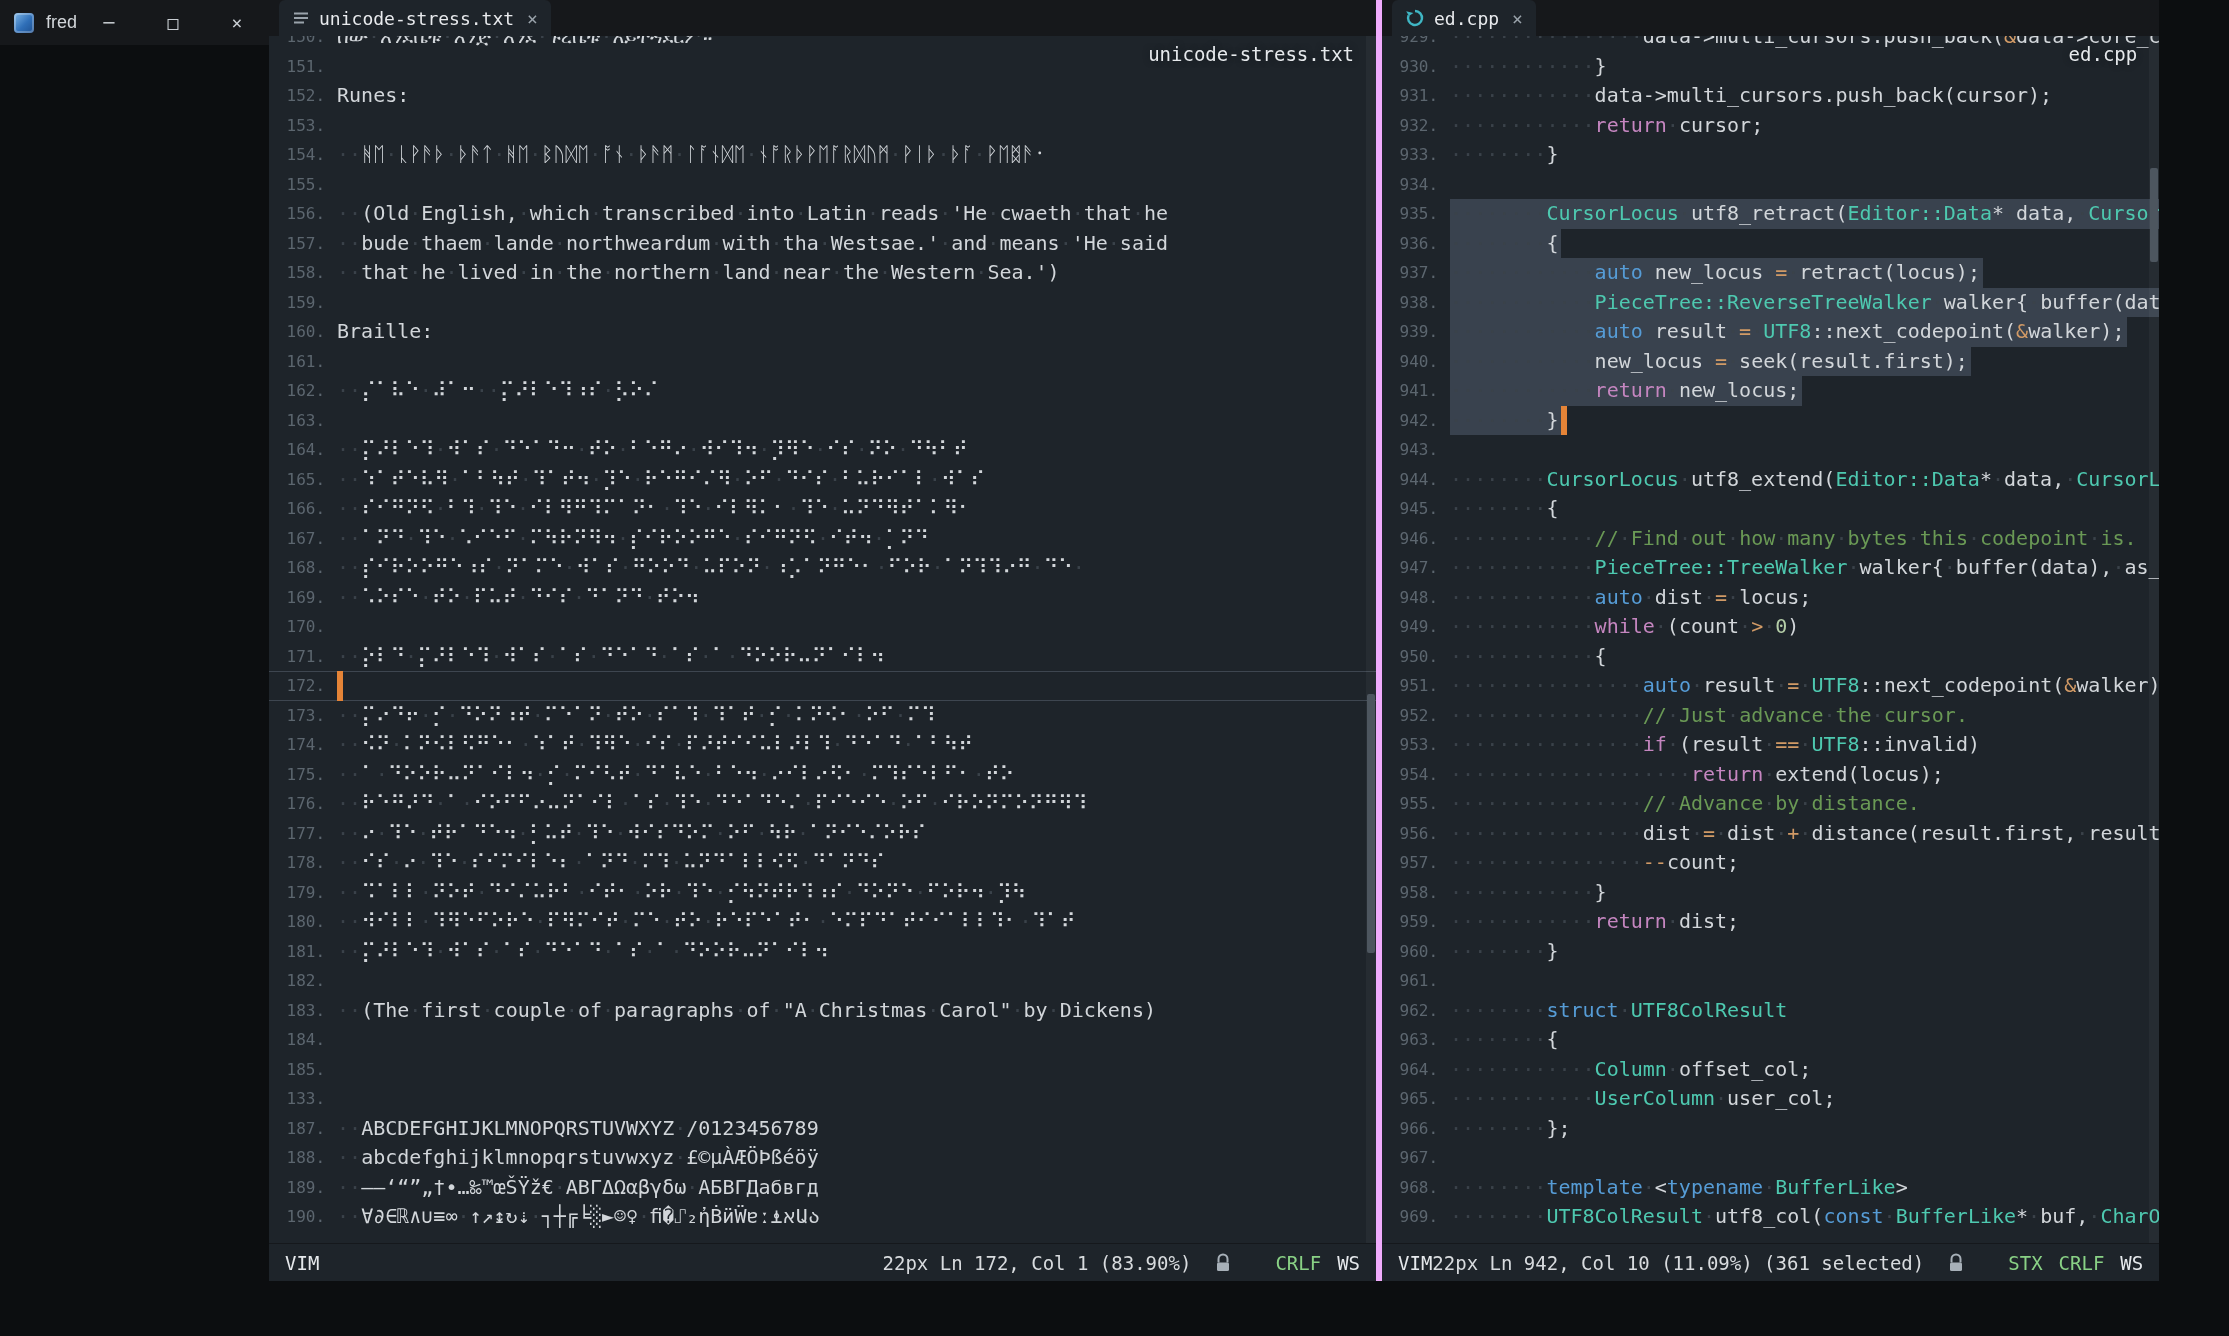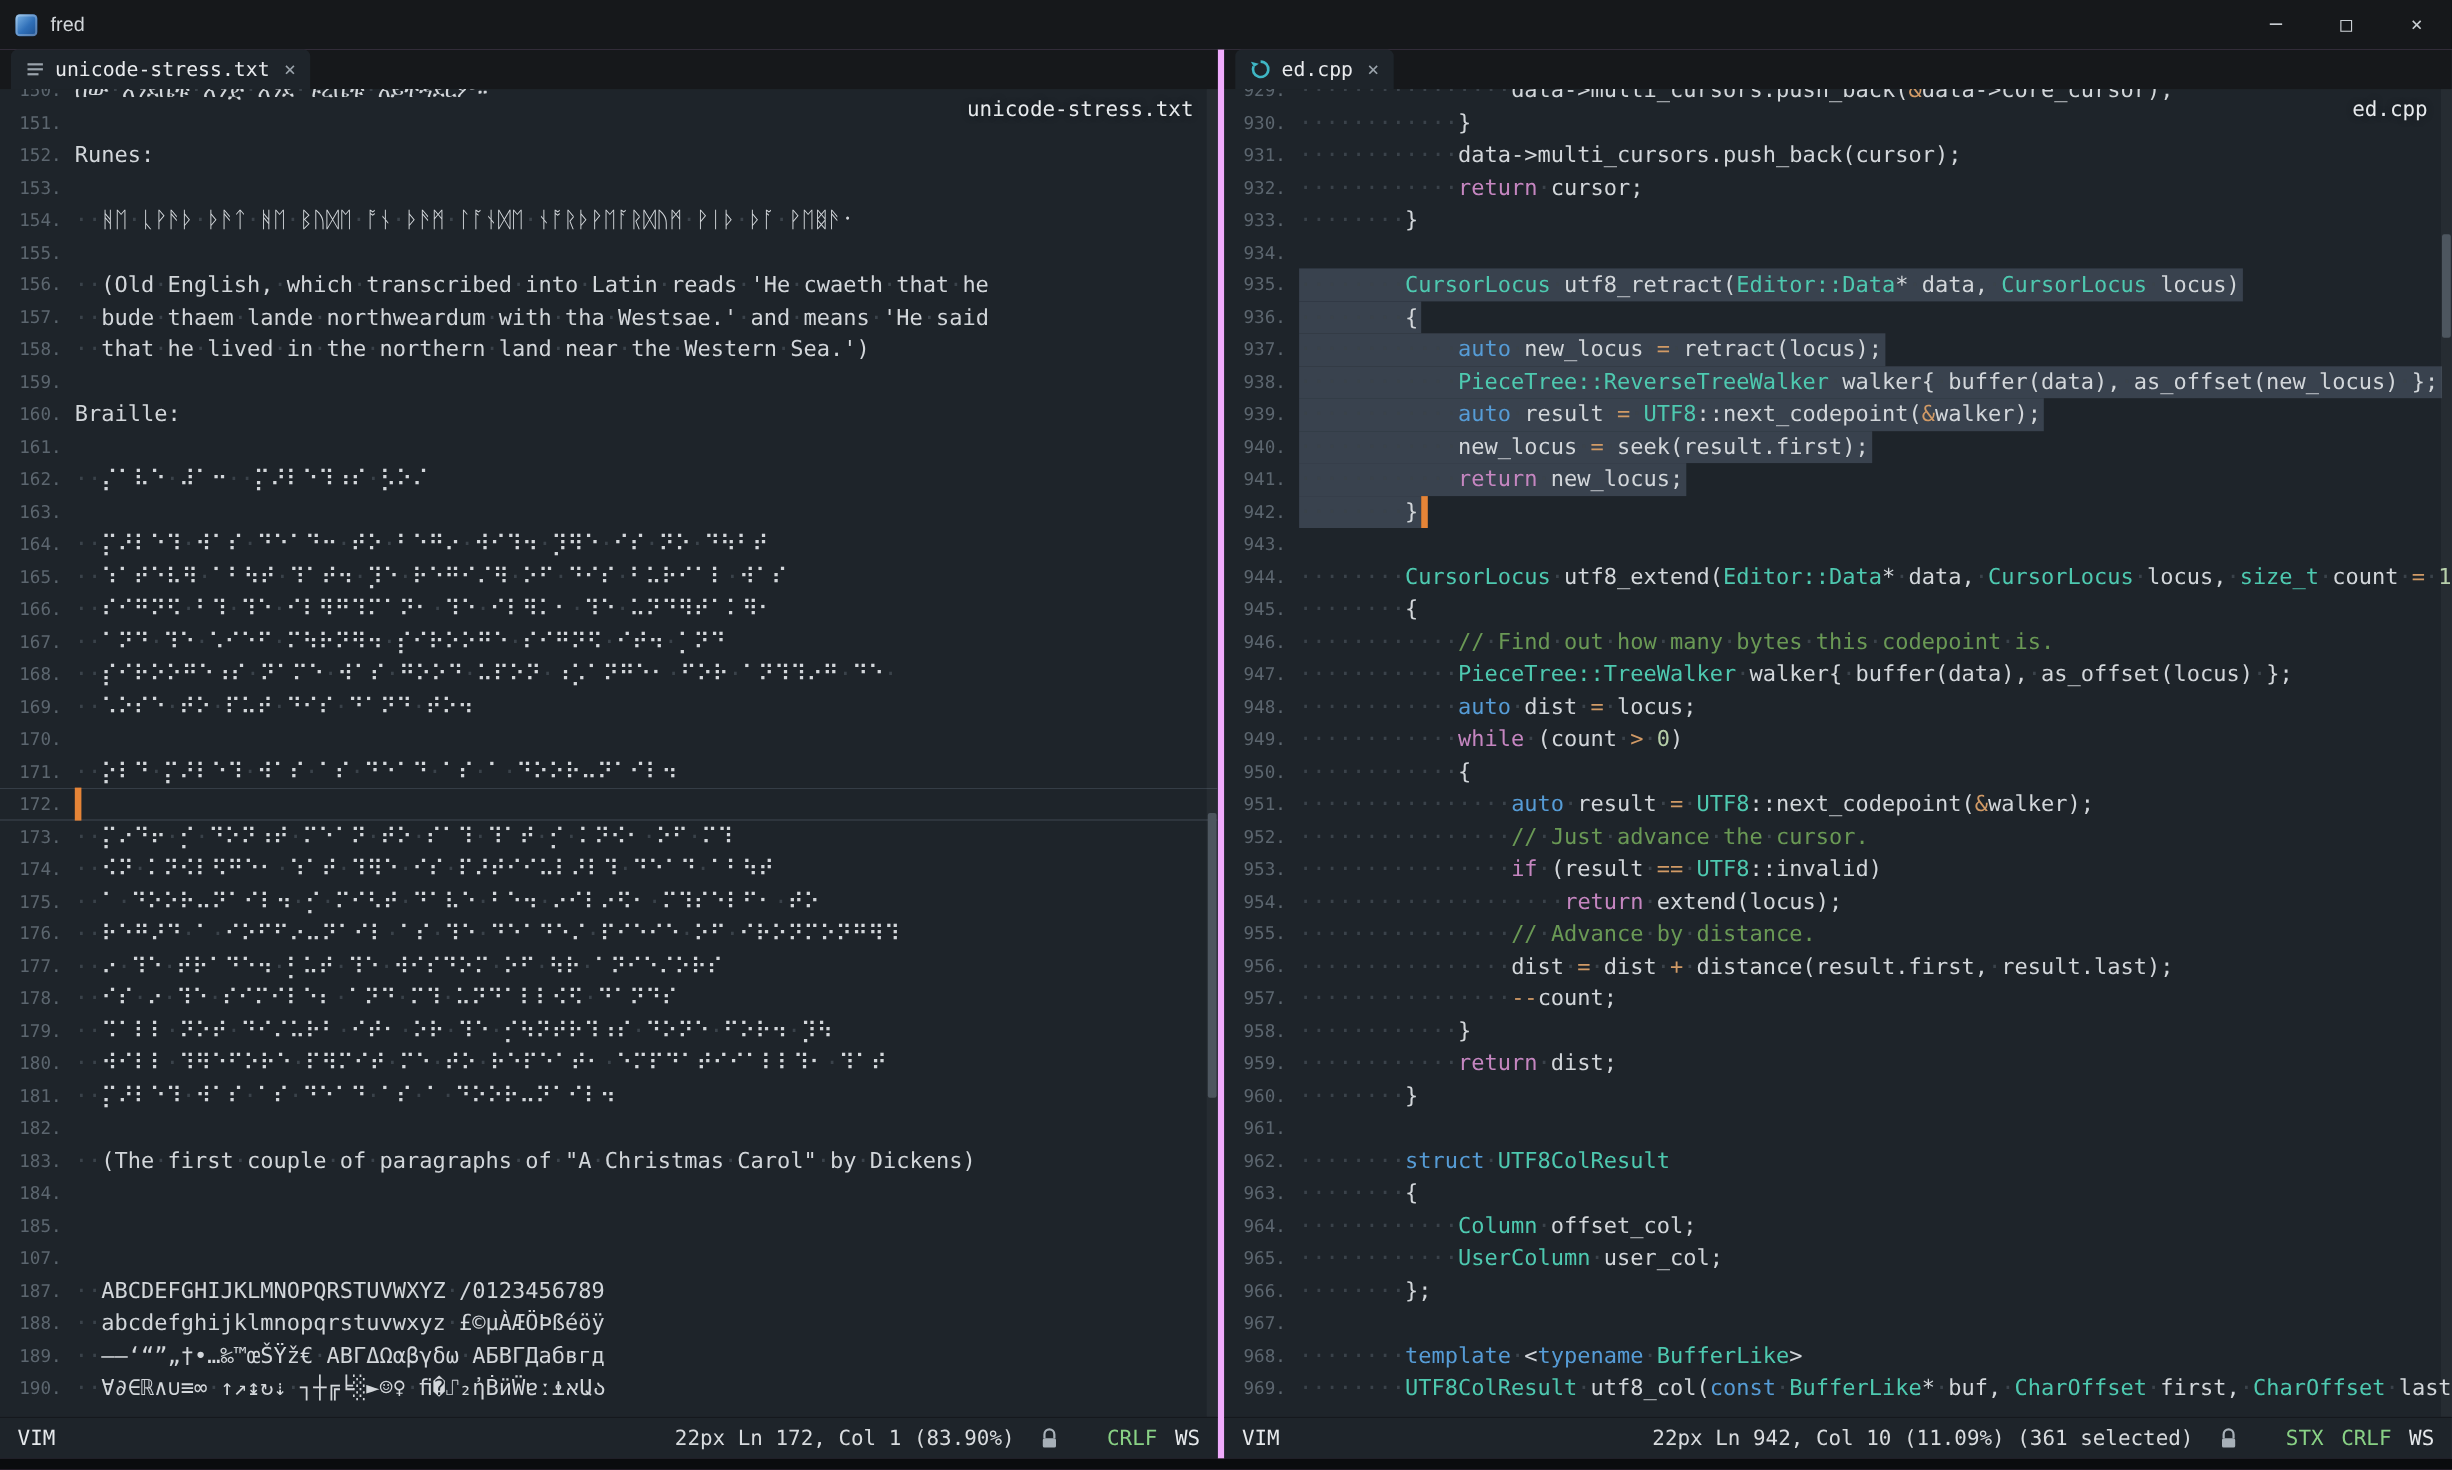--- a/index.html
+++ b/index.html
@@ -1,19 +1,19 @@
 <!DOCTYPE html>
 <html><head>
 <meta charset="utf-8">
 <style>
   * { margin:0; padding:0; box-sizing:border-box; }
   html,body { width:2229px; height:1336px; background:#0c0e10; overflow:hidden; }
   body { font-family:"DejaVu Sans Mono","DejaVu Sans",monospace; }
 
-  .window { display:flex; flex-direction:column; width:2229px; height:1336px; }
+  .window { display:flex; flex-direction:row; width:2229px; height:1336px; }
 
   
   .titlebar { height:45px; background:#16181b; display:flex; align-items:center; flex:none; }
   .appicon { width:20px; height:20px; margin-left:14px; border-radius:4px;
              background:linear-gradient(135deg,#7fb7e8 0%,#2f6fb8 55%,#1d4f8f 100%);
              box-shadow:inset 0 0 0 2px rgba(255,255,255,.25); }
   .apptitle { margin-left:12px; font-size:18px; color:#d2d6da; font-family:"Liberation Sans",sans-serif; }
   .wincontrols { margin-left:auto; display:flex; height:45px; }
   .winbtn { width:64px; height:45px; display:flex; align-items:center; justify-content:center;
             color:#c9ced3; font-size:18px; cursor:default; }
@@ -128,21 +128,21 @@
             <div class="line"><span class="num">176.</span><span class="code"><span class="sg d"><span class="sp">·</span><span class="sp">·</span>⠗⠑⠛⠜⠙<span class="sp">·</span>⠁<span class="sp">·</span>⠊⠕⠋⠋⠔⠤⠝⠁⠊⠇<span class="sp">·</span>⠁⠎<span class="sp">·</span>⠹⠑<span class="sp">·</span>⠙⠑⠁⠙⠑⠌<span class="sp">·</span>⠏⠊⠑⠊⠑<span class="sp">·</span>⠕⠋<span class="sp">·</span>⠊⠗⠕⠝⠍⠕⠝⠛⠻⠹</span></span></div>
             <div class="line"><span class="num">177.</span><span class="code"><span class="sg d"><span class="sp">·</span><span class="sp">·</span>⠔<span class="sp">·</span>⠹⠑<span class="sp">·</span>⠞⠗⠁⠙⠑⠲<span class="sp">·</span>⡃⠥⠞<span class="sp">·</span>⠹⠑<span class="sp">·</span>⠺⠊⠎⠙⠕⠍<span class="sp">·</span>⠕⠋<span class="sp">·</span>⠳⠗<span class="sp">·</span>⠁⠝⠊⠑⠌⠕⠗⠎</span></span></div>
             <div class="line"><span class="num">178.</span><span class="code"><span class="sg d"><span class="sp">·</span><span class="sp">·</span>⠊⠎<span class="sp">·</span>⠔<span class="sp">·</span>⠹⠑<span class="sp">·</span>⠎⠊⠍⠊⠇⠑⠆<span class="sp">·</span>⠁⠝⠙<span class="sp">·</span>⠍⠹<span class="sp">·</span>⠥⠝⠙⠁⠇⠇⠪⠫<span class="sp">·</span>⠙⠁⠝⠙⠎</span></span></div>
             <div class="line"><span class="num">179.</span><span class="code"><span class="sg d"><span class="sp">·</span><span class="sp">·</span>⠩⠁⠇⠇<span class="sp">·</span>⠝⠕⠞<span class="sp">·</span>⠙⠊⠌⠥⠗⠃<span class="sp">·</span>⠊⠞⠂<span class="sp">·</span>⠕⠗<span class="sp">·</span>⠹⠑<span class="sp">·</span>⡊⠳⠝⠞⠗⠹⠰⠎<span class="sp">·</span>⠙⠕⠝⠑<span class="sp">·</span>⠋⠕⠗⠲<span class="sp">·</span>⡹⠳</span></span></div>
             <div class="line"><span class="num">180.</span><span class="code"><span class="sg d"><span class="sp">·</span><span class="sp">·</span>⠺⠊⠇⠇<span class="sp">·</span>⠹⠻⠑⠋⠕⠗⠑<span class="sp">·</span>⠏⠻⠍⠊⠞<span class="sp">·</span>⠍⠑<span class="sp">·</span>⠞⠕<span class="sp">·</span>⠗⠑⠏⠑⠁⠞⠂<span class="sp">·</span>⠑⠍⠏⠙⠁⠞⠊⠊⠁⠇⠇⠹⠂<span class="sp">·</span>⠹⠁⠞</span></span></div>
             <div class="line"><span class="num">181.</span><span class="code"><span class="sg d"><span class="sp">·</span><span class="sp">·</span>⡍⠜⠇⠑⠹<span class="sp">·</span>⠺⠁⠎<span class="sp">·</span>⠁⠎<span class="sp">·</span>⠙⠑⠁⠙<span class="sp">·</span>⠁⠎<span class="sp">·</span>⠁<span class="sp">·</span>⠙⠕⠕⠗⠤⠝⠁⠊⠇⠲</span></span></div>
             <div class="line"><span class="num">182.</span><span class="code"></span></div>
             <div class="line"><span class="num">183.</span><span class="code"><span class="sg d"><span class="sp">·</span><span class="sp">·</span>(The<span class="sp">·</span>first<span class="sp">·</span>couple<span class="sp">·</span>of<span class="sp">·</span>paragraphs<span class="sp">·</span>of<span class="sp">·</span>"A<span class="sp">·</span>Christmas<span class="sp">·</span>Carol"<span class="sp">·</span>by<span class="sp">·</span>Dickens)</span></span></div>
             <div class="line"><span class="num">184.</span><span class="code"></span></div>
             <div class="line"><span class="num">185.</span></div>
-            <div class="line"><span class="num">107.</span><span class="code"></span></div>
+            <div class="line"><span class="num">133.</span><span class="code"></span></div>
             <div class="line"><span class="num">187.</span><span class="code"><span class="sg d"><span class="sp">·</span><span class="sp">·</span>ABCDEFGHIJKLMNOPQRSTUVWXYZ<span class="sp">·</span>/0123456789</span></span></div>
             <div class="line"><span class="num">188.</span><span class="code"><span class="sg d"><span class="sp">·</span><span class="sp">·</span>abcdefghijklmnopqrstuvwxyz<span class="sp">·</span>£©µÀÆÖÞßéöÿ</span></span></div>
             <div class="line"><span class="num">189.</span><span class="code"><span class="sg d"><span class="sp">·</span><span class="sp">·</span>–—‘“”„†•…‰™œŠŸž€<span class="sp">·</span>ΑΒΓΔΩαβγδω<span class="sp">·</span>АБВГДабвгд</span></span></div>
             <div class="line"><span class="num">190.</span><span class="code"><span class="sg d"><span class="sp">·</span><span class="sp">·</span>∀∂∈ℝ∧∪≡∞<span class="sp">·</span>↑↗↨↻⇣<span class="sp">·</span>┐┼╔╘░►☺♀<span class="sp">·</span>ﬁ�⑀₂ἠḂӥẄɐː⍎אԱა</span></span></div>
           </div>
         <div class="filebadge">unicode-stress.txt</div>
         <div class="scrollbar">
           <div class="thumb" id="thumb-0" style="top: 54.5%; height: 21.5%;"></div>
         </div>
       </div>

